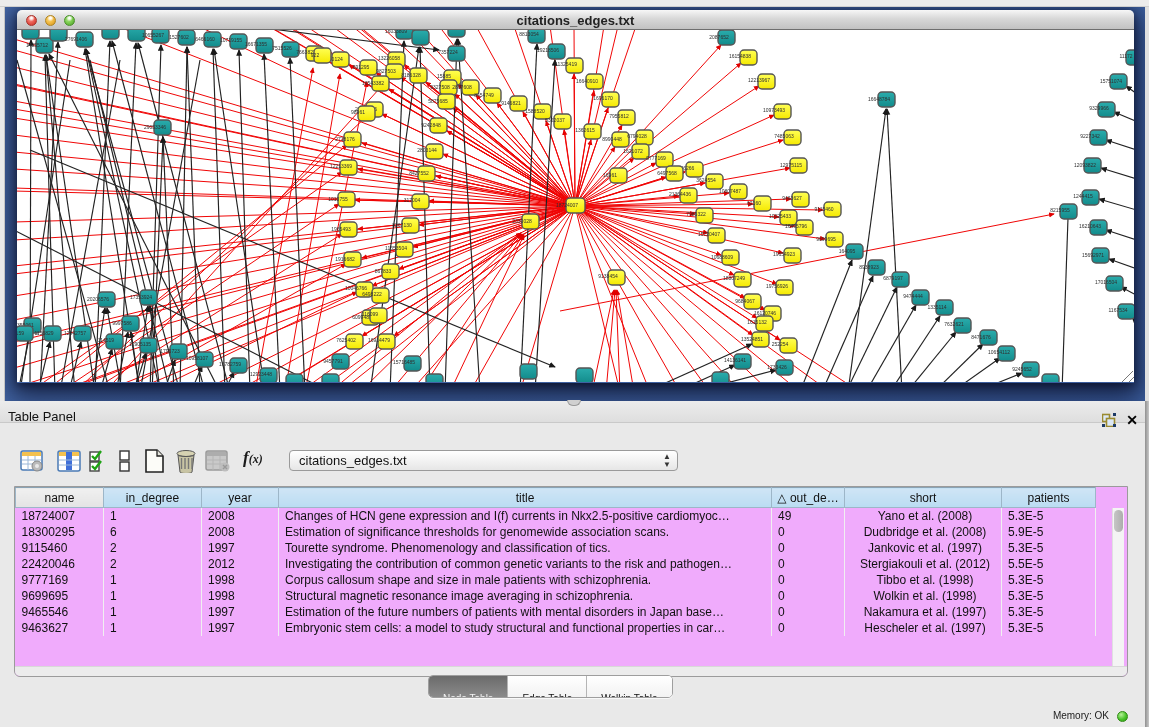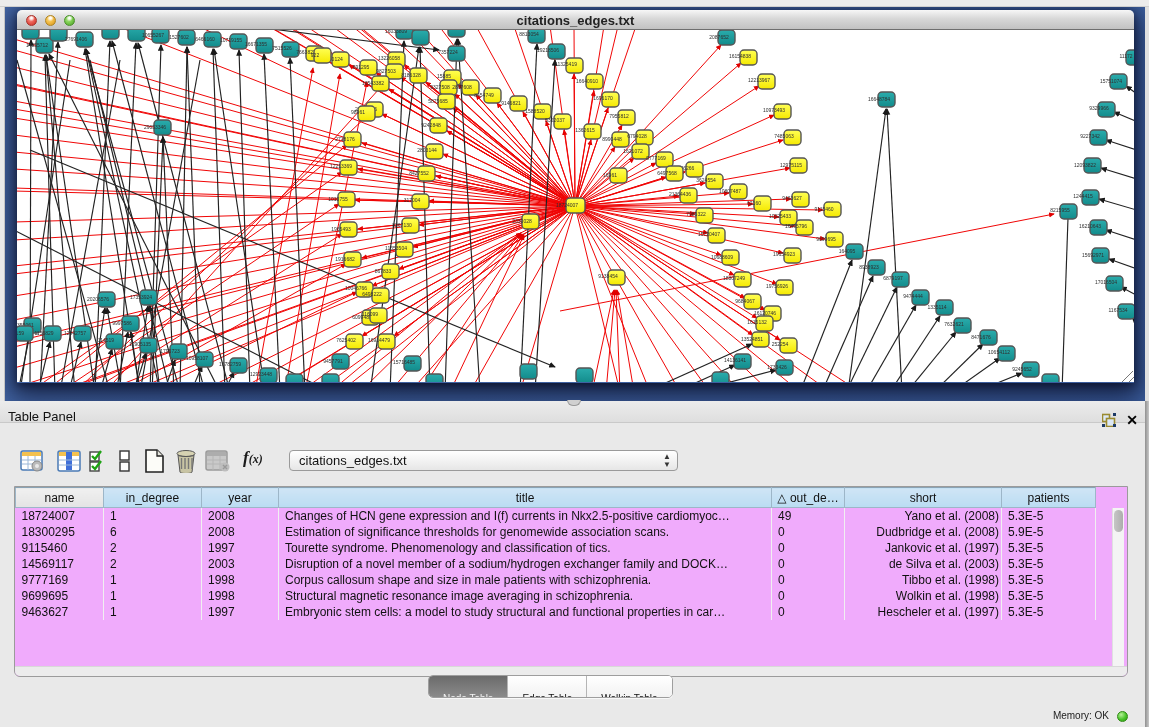--- a/index.html
+++ b/index.html
@@ -19,21 +19,21 @@
 #tphead .t{position:absolute;left:8px;top:8px;font-size:13px;color:#111}
 #toolbar{position:absolute;left:0;top:31px;width:1149px;height:60px;background:#e9e9e9}
 #combo{position:absolute;left:289px;top:18px;width:389px;height:21px;border:1px solid #9a9a9a;border-radius:4px;background:linear-gradient(#ffffff,#e6e6e6);font-size:13px;color:#111;line-height:19px;padding-left:9px}
 #combo .ud{position:absolute;right:6px;top:2px;font-size:8px;color:#333;line-height:8px;text-align:center}
 #tblwrap{position:absolute;left:14px;top:85px;width:1114px;height:191px;border:1px solid #9b9b9b;border-radius:0 0 6px 6px;background:#f0abfc;overflow:hidden}
 table{border-collapse:collapse;width:1080px;table-layout:fixed;font-size:12px;color:#111}
 th{height:20px;background:linear-gradient(#cfe5f5,#badcf2);border:1px solid #9db6c8;border-top:1px solid #8aa3b5;font-weight:normal;font-size:12px}
 th.c1{background:linear-gradient(#f0f0f0,#e4e4e4)}
 td{height:16px;padding:0 2px 0 6px;overflow:hidden;white-space:nowrap;border-right:1px solid #f0f0f0}
 col.c1{width:88px}col.c2{width:98px}col.c3{width:77px}col.c4{width:493px}col.c5{width:73px}col.c6{width:157px}col.c7{width:94px}
-td.c6{text-align:right}
+td.c6{text-align:center}
 #vscroll{position:absolute;right:3px;top:21px;width:12px;height:160px;background:#f4f4f4;border-left:1px solid #e0e0e0}
 #vthumb{position:absolute;left:1px;top:2px;width:9px;height:22px;background:linear-gradient(90deg,#c6c6c6,#adadad);border-radius:5px}
 #hscroll{position:absolute;left:0;bottom:0;width:100%;height:10px;background:#ececec;border-top:1px solid #d8d8d8}
 #tabs{position:absolute;left:428px;top:274px;height:23px;display:flex;border:1px solid #9e9e9e;border-radius:5px;overflow:hidden;background:#fff;box-shadow:0 1px 0 rgba(255,255,255,.7)}
 .tab{padding:12px 14px;font-size:10px;line-height:21px;color:#111;background:linear-gradient(#ffffff,#f1f1f1)}
 .tab.sel{background:linear-gradient(#6b6b6b,#8f8f8f);color:#f4f4f4}
 .tab+.tab{border-left:1px solid #b5b5b5}
 #mem{position:absolute;right:40px;bottom:6px;font-size:10px;color:#222}
 #memdot{position:absolute;right:21px;bottom:5px;width:11px;height:11px;border-radius:50%;background:radial-gradient(circle at 35% 30%,#b8f09a,#49c42a 55%,#2e9a12);border:1px solid #2f8a12}
 #floaticon{position:absolute;right:33px;top:12px;width:14px;height:14px}
@@ -684,44 +684,53 @@
 <tr>
             <td class="c1">9115460</td>
             <td class="c2">2</td>
             <td class="c3">1997</td>
             <td class="c4">Tourette syndrome. Phenomenology and classification of tics.</td>
             <td class="c5">0</td>
             <td class="c6">Jankovic et al. (1997)</td>
             <td class="c7">5.3E-5</td>
           </tr>
 <tr>
-            <td class="c1">14569117</td>
+            <td class="c1">22420046</td>
             <td class="c2">2</td>
-            <td class="c3">2003</td>
-            <td class="c4">Disruption of a novel member of a sodium/hydrogen exchanger family and DOCK…</td>
+            <td class="c3">2012</td>
+            <td class="c4">Investigating the contribution of common genetic variants to the risk and pathogen…</td>
             <td class="c5">0</td>
-            <td class="c6">de Silva et al. (2003)</td>
-            <td class="c7">5.3E-5</td>
+            <td class="c6">Stergiakouli et al. (2012)</td>
+            <td class="c7">5.5E-5</td>
           </tr>
 <tr>
             <td class="c1">9777169</td>
             <td class="c2">1</td>
             <td class="c3">1998</td>
             <td class="c4">Corpus callosum shape and size in male patients with schizophrenia.</td>
             <td class="c5">0</td>
             <td class="c6">Tibbo et al. (1998)</td>
             <td class="c7">5.3E-5</td>
           </tr>
 <tr>
             <td class="c1">9699695</td>
             <td class="c2">1</td>
             <td class="c3">1998</td>
             <td class="c4">Structural magnetic resonance image averaging in schizophrenia.</td>
             <td class="c5">0</td>
             <td class="c6">Wolkin et al. (1998)</td>
+            <td class="c7">5.3E-5</td>
+          </tr>
+<tr>
+            <td class="c1">9465546</td>
+            <td class="c2">1</td>
+            <td class="c3">1997</td>
+            <td class="c4">Estimation of the future numbers of patients with mental disorders in Japan base…</td>
+            <td class="c5">0</td>
+            <td class="c6">Nakamura et al. (1997)</td>
             <td class="c7">5.3E-5</td>
           </tr>
 <tr>
             <td class="c1">9463627</td>
             <td class="c2">1</td>
             <td class="c3">1997</td>
             <td class="c4">Embryonic stem cells: a model to study structural and functional properties in car…</td>
             <td class="c5">0</td>
             <td class="c6">Hescheler et al. (1997)</td>
             <td class="c7">5.3E-5</td>

